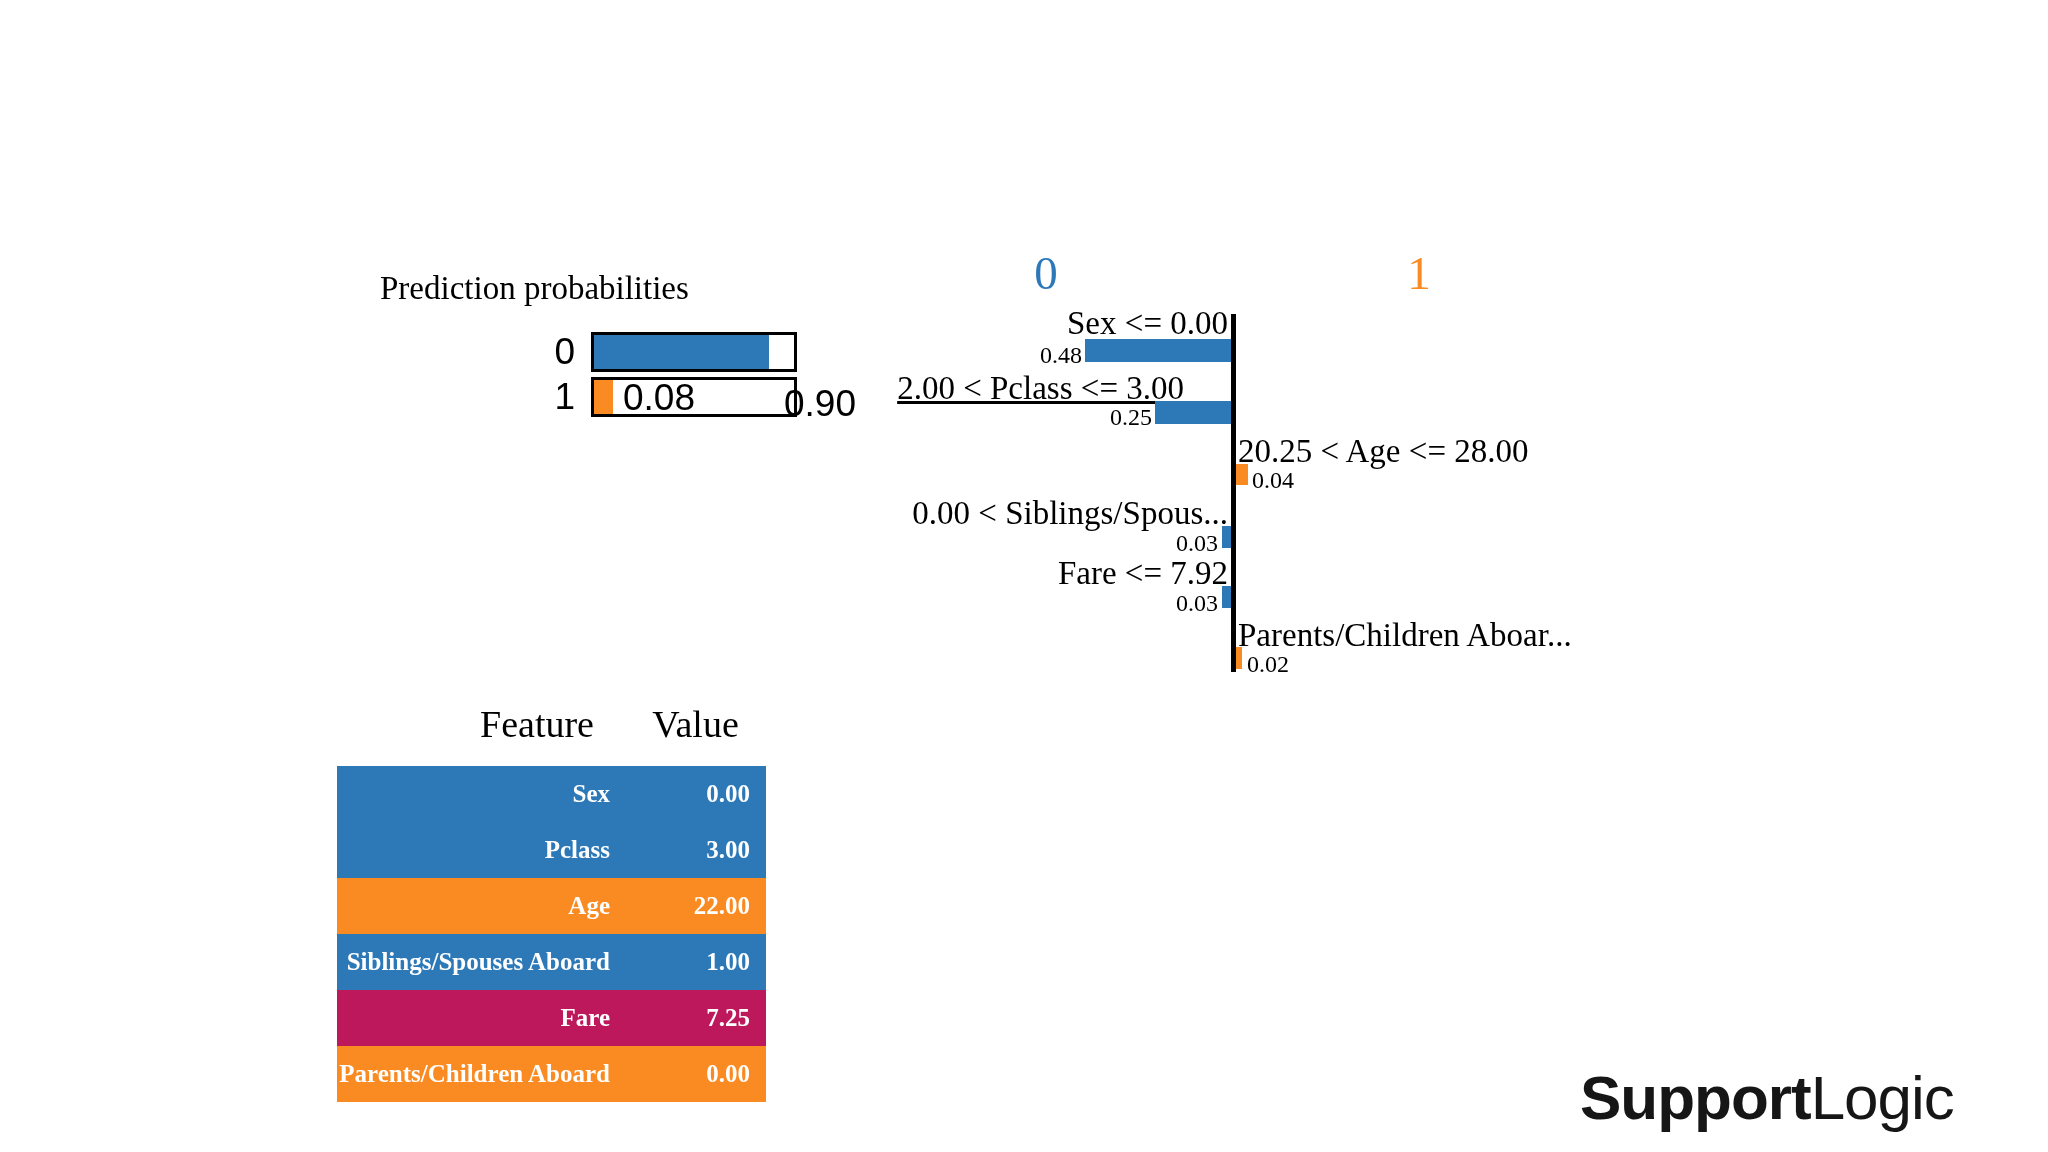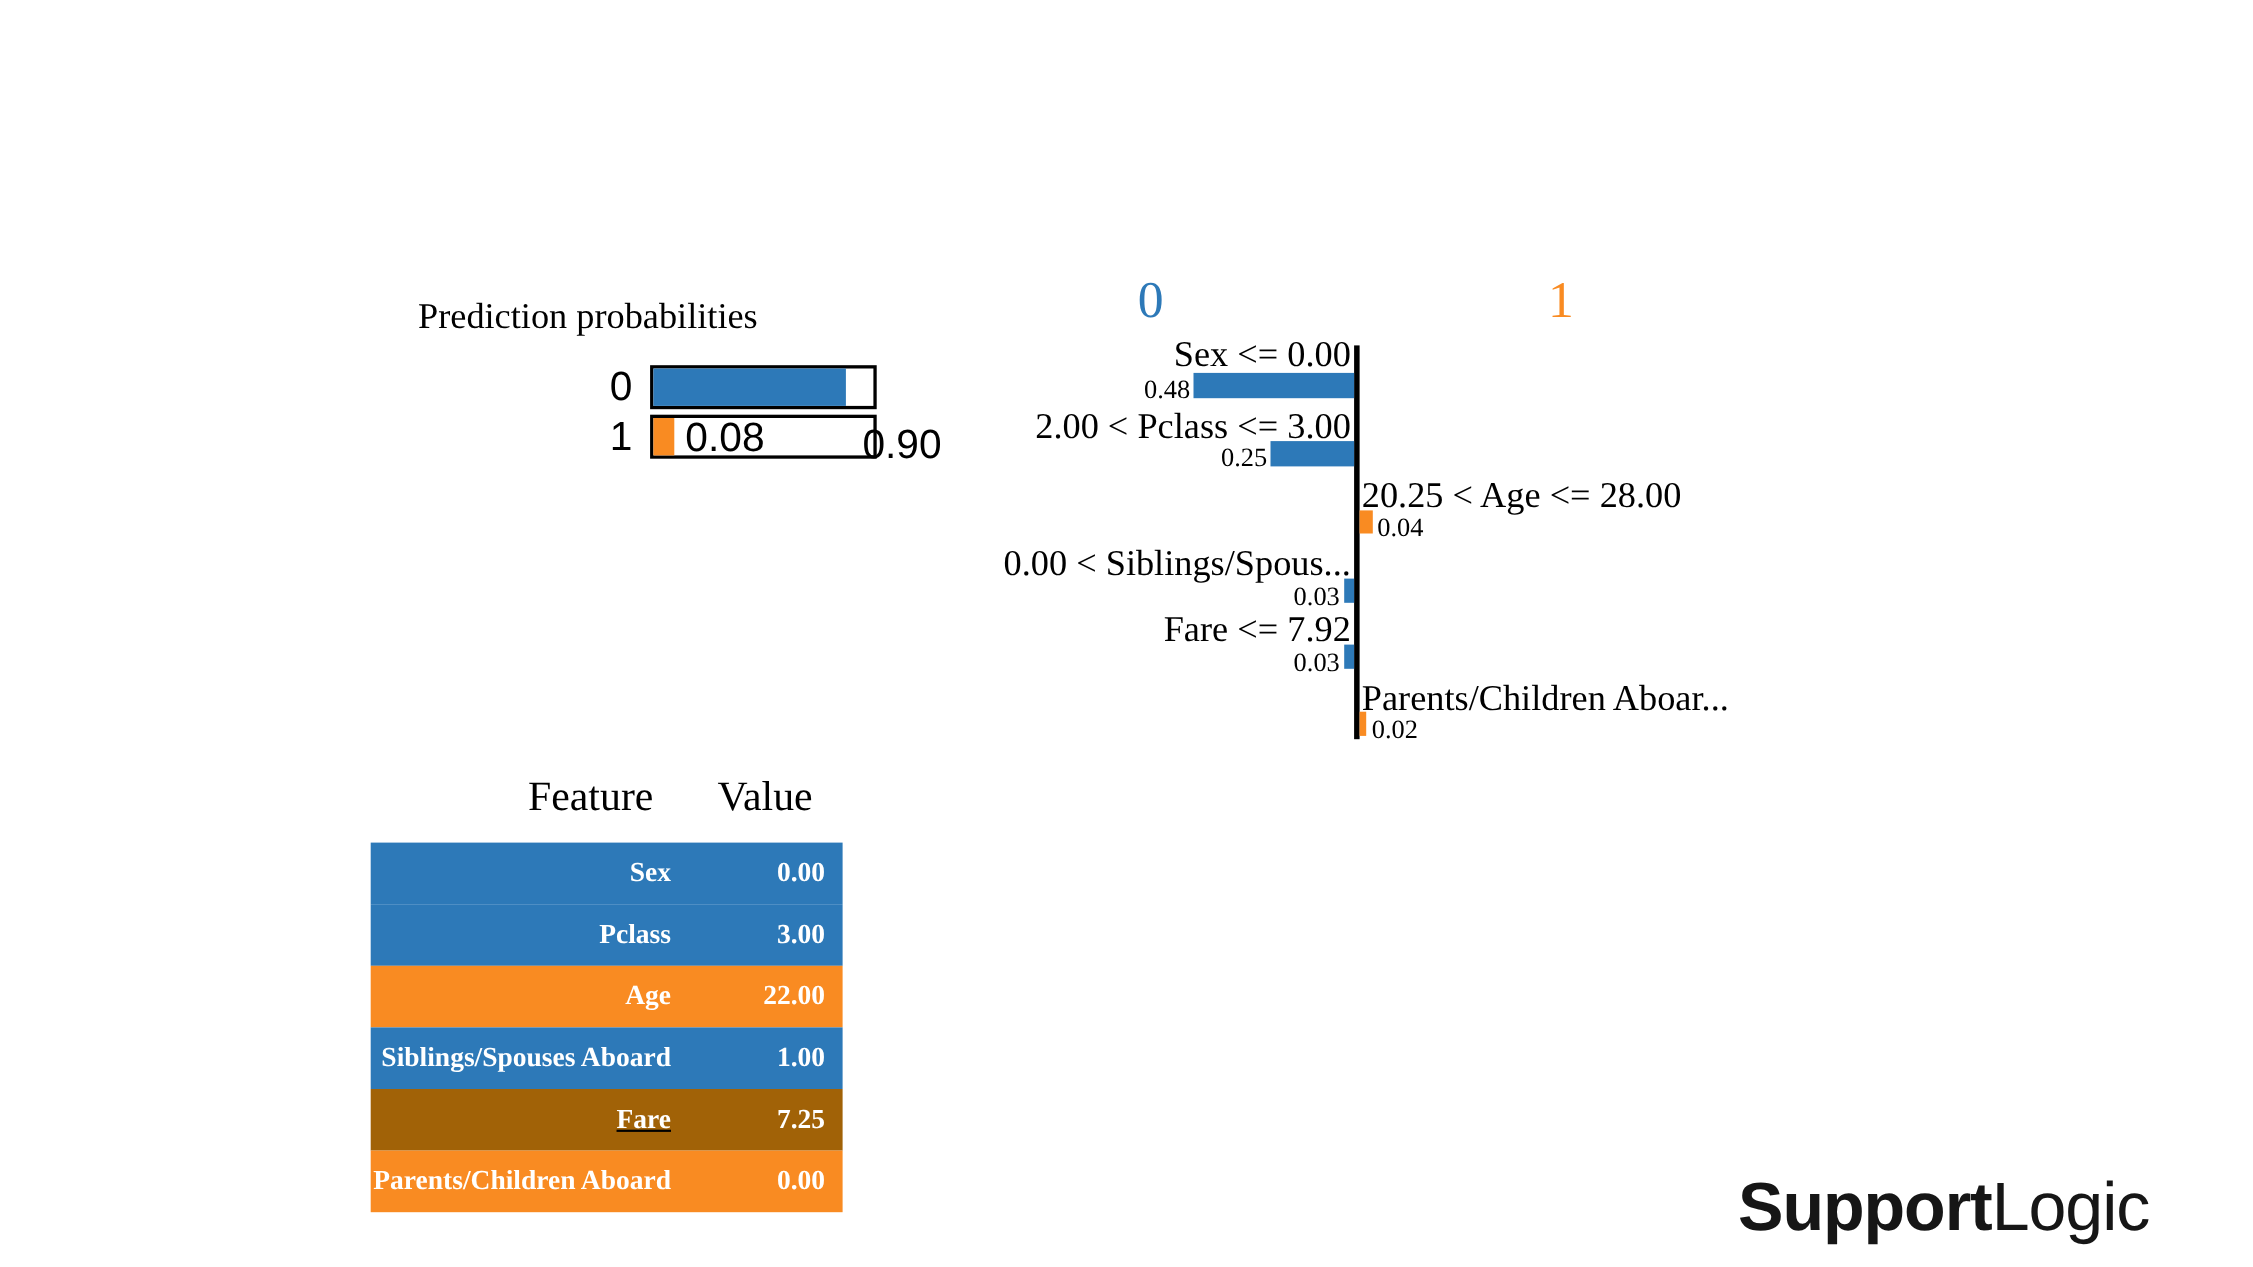--- a/index.html
+++ b/index.html
@@ -85,21 +85,21 @@
   <div>
     <div class="abs class-header" style="left: 1016px; top: 250px; color: rgb(45, 121, 184);">0</div>
     <div class="abs class-header" style="left: 1389px; top: 250px; color: rgb(249, 139, 34);">1</div>
 
     <div class="abs axis-line" style="left:1231px;top:314px;height:358px;"></div>
 
     <div class="abs feat-label-left" style="left:848px;top:306px;">Sex &lt;= 0.00</div>
     <div class="feat-bar feat-bar-left" style="top: 339px; height: 23px; background: rgb(45, 121, 184); width: 146.4px;"></div>
     <div class="abs feat-val-left" style="left:982px;top:343px;">0.48</div>
 
-    <div class="abs feat-label-left" style="left:848px;top:371px;">2.00 &lt; Pclass &lt;= 3.00</div>
+    <div class="abs feat-label-left" style="left:804px;top:371px;text-decoration:underline;">2.00 &lt; Pclass &lt;= 3.00</div>
     <div class="feat-bar feat-bar-left" style="top: 401px; height: 23px; background: rgb(45, 121, 184); width: 76.25px;"></div>
     <div class="abs feat-val-left" style="left:1052px;top:405px;">0.25</div>
 
     <div class="abs feat-label-right" style="left:1238px;top:434px;">20.25 &lt; Age &lt;= 28.00</div>
     <div class="feat-bar" style="left: 1236px; top: 464px; height: 21px; background: rgb(249, 139, 34); width: 12.2px;"></div>
     <div class="abs feat-val-right" style="left:1252px;top:468px;">0.04</div>
 
     <div class="abs feat-label-left" style="left:848px;top:496px;">0.00 &lt; Siblings/Spous...</div>
     <div class="feat-bar feat-bar-left" style="top: 526px; height: 22px; background: rgb(45, 121, 184); width: 9.15px;"></div>
     <div class="abs feat-val-left" style="left:1118px;top:531px;">0.03</div>
@@ -127,21 +127,21 @@
         <div class="fcell-val"><span>3.00</span></div>
       </div>
       <div class="frow" style="background: rgb(249, 139, 34);">
         <div class="fcell-name">Age</div>
         <div class="fcell-val"><span>22.00</span></div>
       </div>
       <div class="frow" style="background: rgb(45, 121, 184);">
         <div class="fcell-name">Siblings/Spouses Aboard</div>
         <div class="fcell-val"><span>1.00</span></div>
       </div>
-      <div class="frow" style="background: #a16207; text-decoration: underline;">
+      <div class="frow" style="background: #be185d;">
         <div class="fcell-name">Fare</div>
         <div class="fcell-val"><span>7.25</span></div>
       </div>
       <div class="frow" style="background: rgb(249, 139, 34);">
         <div class="fcell-name">Parents/Children Aboard</div>
         <div class="fcell-val"><span>0.00</span></div>
       </div>
     </div>
   </div>
 

